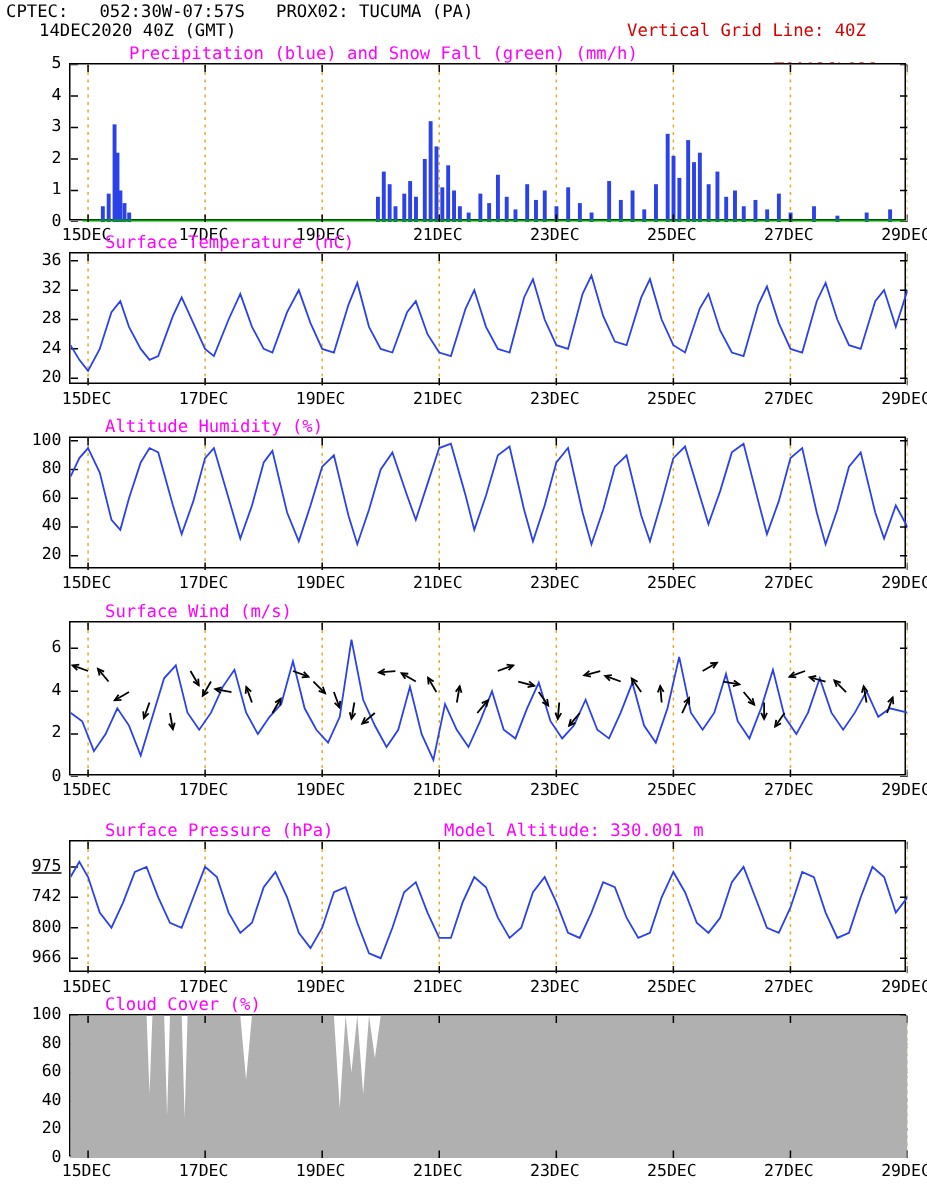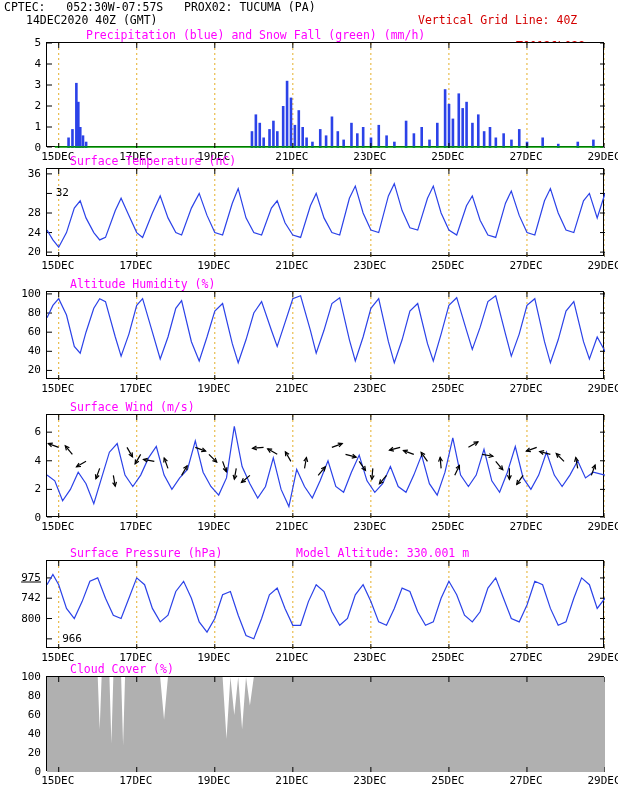--- a/index.html
+++ b/index.html
@@ -193,21 +193,21 @@
             <line x1="401.91608391608395" x2="401.91608391608395" y1="0" y2="5" class="tick"></line>
             <line x1="479.9580419580419" x2="479.9580419580419" y1="88" y2="83" class="tick"></line>
             <line x1="479.9580419580419" x2="479.9580419580419" y1="0" y2="5" class="tick"></line>
             <line x1="558" x2="558" y1="88" y2="83" class="tick"></line>
             <line x1="558" x2="558" y1="0" y2="5" class="tick"></line>
           </svg>
         </div>
         <div class="ylab" style="left: 0px; width: 41px; top: 83.1111px;">20</div>
         <div class="ylab" style="left: 0px; width: 41px; top: 63.5556px;">24</div>
         <div class="ylab" style="left: 0px; width: 41px; top: 44px;">28</div>
-        <div class="ylab" style="left: 0px; width: 41px; top: 24.4444px; margin-left: 28px;">32</div>
+        <div class="ylab" style="left: 0px; width: 41px; top: 24.4444px;">32</div>
         <div class="ylab" style="left: 0px; width: 41px; top: 4.88889px;">36</div>
         <div class="xlab" style="left: 29.7063px; width: 56px; top: 91px;">15DEC</div>
         <div class="xlab" style="left: 107.748px; width: 56px; top: 91px;">17DEC</div>
         <div class="xlab" style="left: 185.79px; width: 56px; top: 91px;">19DEC</div>
         <div class="xlab" style="left: 263.832px; width: 56px; top: 91px;">21DEC</div>
         <div class="xlab" style="left: 341.874px; width: 56px; top: 91px;">23DEC</div>
         <div class="xlab" style="left: 419.916px; width: 56px; top: 91px;">25DEC</div>
         <div class="xlab" style="left: 497.958px; width: 56px; top: 91px;">27DEC</div>
         <div class="xlab" style="left: 576px; width: 56px; top: 91px;">29DEC</div>
       </div>
@@ -431,21 +431,21 @@
             <line x1="323.87412587412587" x2="323.87412587412587" y1="88" y2="83" class="tick"></line>
             <line x1="323.87412587412587" x2="323.87412587412587" y1="0" y2="5" class="tick"></line>
             <line x1="401.91608391608395" x2="401.91608391608395" y1="88" y2="83" class="tick"></line>
             <line x1="401.91608391608395" x2="401.91608391608395" y1="0" y2="5" class="tick"></line>
             <line x1="479.9580419580419" x2="479.9580419580419" y1="88" y2="83" class="tick"></line>
             <line x1="479.9580419580419" x2="479.9580419580419" y1="0" y2="5" class="tick"></line>
             <line x1="558" x2="558" y1="88" y2="83" class="tick"></line>
             <line x1="558" x2="558" y1="0" y2="5" class="tick"></line>
           </svg>
         </div>
-        <div class="ylab" style="left: 0px; width: 41px; top: 77.8462px; padding-left: 41px;">966</div>
+        <div class="ylab" style="left: 0px; width: 41px; top: 77.8462px;">966</div>
         <div class="ylab" style="left: 0px; width: 41px; top: 57.5385px;">800</div>
         <div class="ylab" style="left: 0px; width: 41px; top: 37.2308px;">742</div>
         <div class="ylab" style="left: 0px; width: 41px; top: 16.9231px; text-decoration: underline;">975</div>
         <div class="xlab" style="left: 29.7063px; width: 56px; top: 91px;">15DEC</div>
         <div class="xlab" style="left: 107.748px; width: 56px; top: 91px;">17DEC</div>
         <div class="xlab" style="left: 185.79px; width: 56px; top: 91px;">19DEC</div>
         <div class="xlab" style="left: 263.832px; width: 56px; top: 91px;">21DEC</div>
         <div class="xlab" style="left: 341.874px; width: 56px; top: 91px;">23DEC</div>
         <div class="xlab" style="left: 419.916px; width: 56px; top: 91px;">25DEC</div>
         <div class="xlab" style="left: 497.958px; width: 56px; top: 91px;">27DEC</div>

